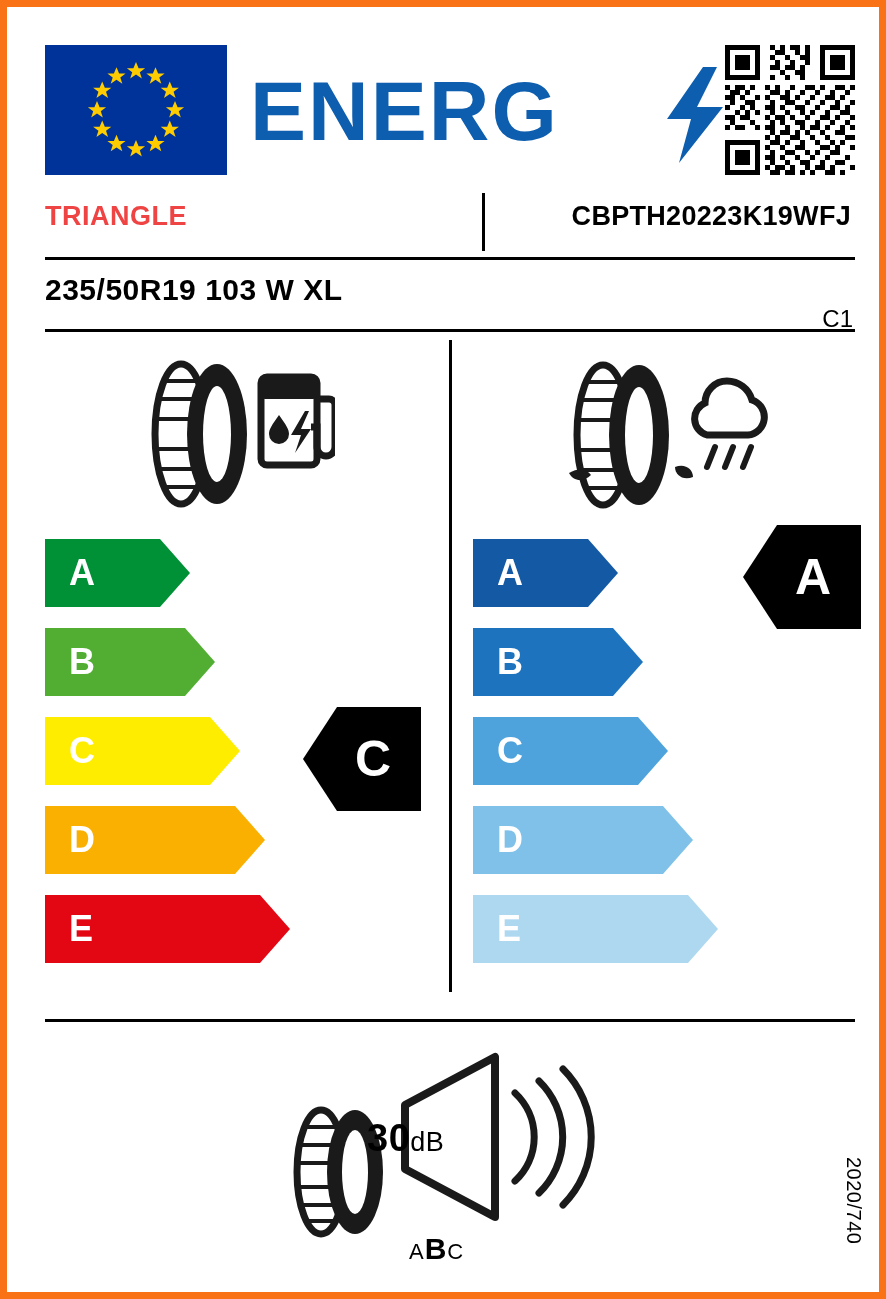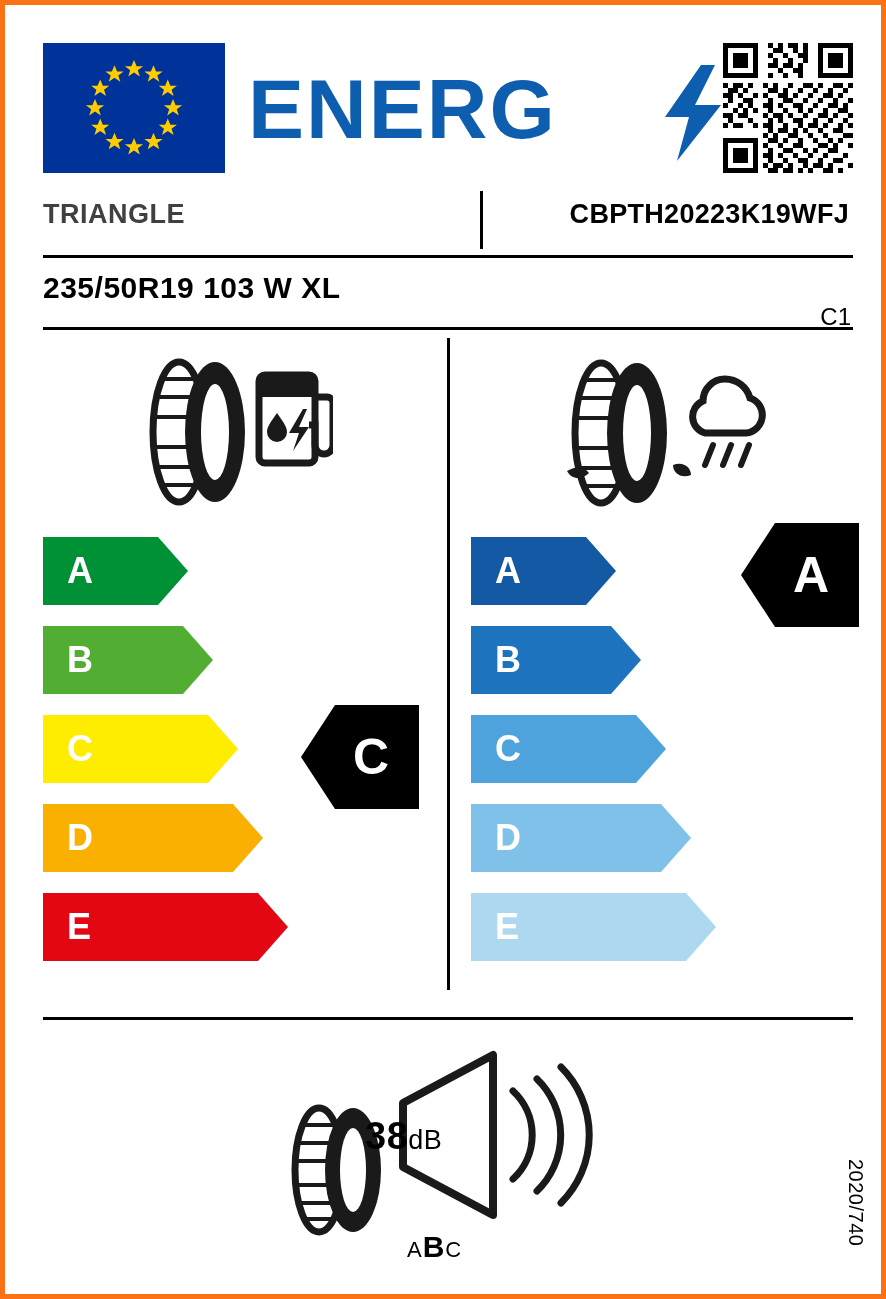--- a/index.html
+++ b/index.html
@@ -9,21 +9,21 @@
   }
   body {
     font-family: "Liberation Sans", sans-serif;
     -webkit-font-smoothing: antialiased;
   }
   .label {
     position: relative;
     width: 886px;
     height: 1299px;
     box-sizing: border-box;
-    border: 5px solid #f97316;
+    border: 7px solid #f97316;
     background: #fff;
     overflow: hidden;
   }
 
   
   .header {
     position: absolute;
     left: 38px;
     top: 38px;
     width: 810px;
@@ -72,21 +72,21 @@
     width: 810px;
     height: 56px;
   }
   .brand-name {
     position: absolute;
     left: 0;
     top: 4px;
     font-size: 27px;
     font-weight: bold;
     letter-spacing: 0.5px;
-    color: #404040;
+    color: #ef4444;
   }
   .brand-sep {
     position: absolute;
     left: 437px;
     top: -4px;
     width: 3px;
     height: 58px;
     background: #000;
   }
   .type-code {
@@ -706,21 +706,21 @@
       <path d="M118 58 L208 10 L208 170 L118 122 Z" fill="none" stroke="#1a1a1a" stroke-width="8" stroke-linejoin="round"></path>
       <line x1="118" y1="58" x2="118" y2="122" stroke="#1a1a1a" stroke-width="8"></line>
 
       <g fill="none" stroke="#1a1a1a" stroke-width="7" stroke-linecap="round">
         <path d="M228 46 a60 60 0 0 1 0 88"></path>
         <path d="M252 34 a78 78 0 0 1 0 112"></path>
         <path d="M276 22 a96 96 0 0 1 0 136"></path>
       </g>
     </svg>
     <div class="noise-db">
-      <span>38</span><span class="unit">dB</span>
+      <span>30</span><span class="unit">dB</span>
     </div>
     <div class="noise-classes">
       <span>A</span><span class="sel">B</span><span>C</span>
     </div>
   </div>
 
   <div class="regulation">2020/740</div>
 
 </div>
 

